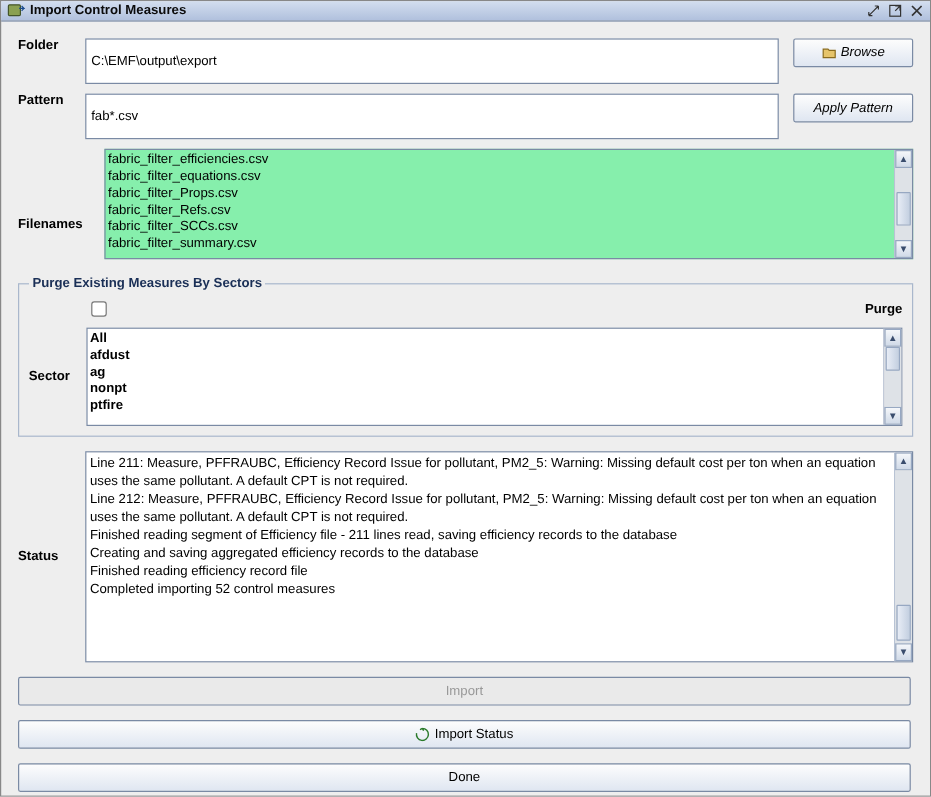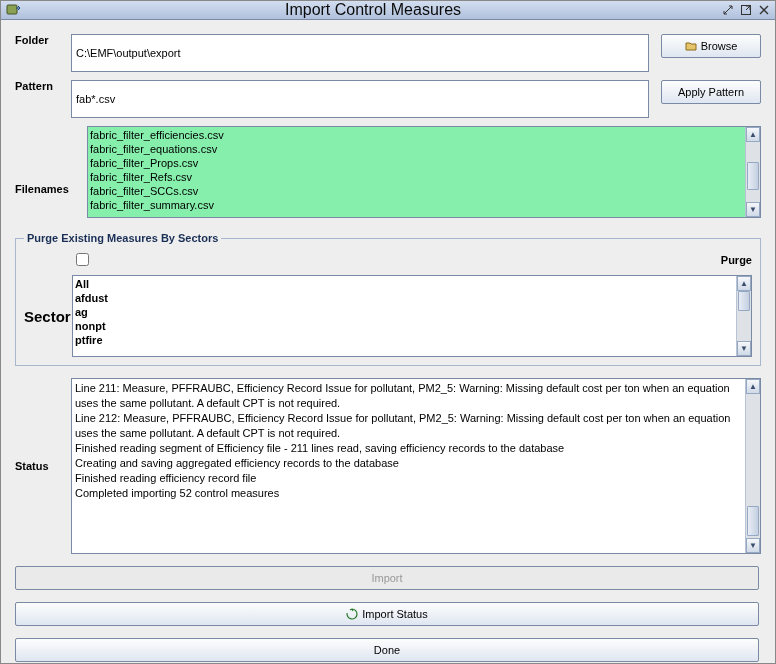--- a/index.html
+++ b/index.html
@@ -27,25 +27,24 @@
     align-items: center;
     padding: 0 4px;
     border-bottom: 1px solid #7a8aa4;
   }
   .titlebar .icon {
     width: 16px; height: 16px;
     margin-right: 4px;
     display: flex; align-items: center; justify-content: center;
   }
   .titlebar .title {
-    font-weight: normal;
-    font-size: 16px;
+    font-weight: bold;
+    font-size: 11px;
     color: #0b0b0b;
     flex: 1;
-    text-align: center;
   }
   .titlebar .controls {
     display: flex;
     gap: 4px;
   }
   .titlebar .controls span {
     width: 14px; height: 14px;
     display: flex; align-items: center; justify-content: center;
     cursor: pointer;
   }
@@ -91,20 +90,21 @@
   }
   .btn:disabled {
     color: #999;
     background: #eaeaea;
     cursor: default;
   }
   .btn-side {
     margin-left: 12px;
     width: 96px;
     flex-shrink: 0;
+    font-style: italic;
   }
   .listbox-inner {
     flex: 1;
     overflow: hidden;
     padding: 1px 2px;
   }
   .listbox-inner div {
     font-size: 11px;
     line-height: 14px;
     white-space: nowrap;
@@ -180,21 +180,21 @@
   .purge-check input {
     width: 13px; height: 13px;
   }
   .sector-row {
     display: flex;
     align-items: center;
   }
   .sector-row .label {
     width: 48px;
     font-weight: bold;
-    font-size: 15px;
+    font-size: 11px;
   }
   .sector-box {
     flex: 1;
     height: 82px;
     border: 1px solid #7a8aa4;
     background: #fff;
     display: flex;
     font-weight: bold;
     font-size: 11px;
   }

